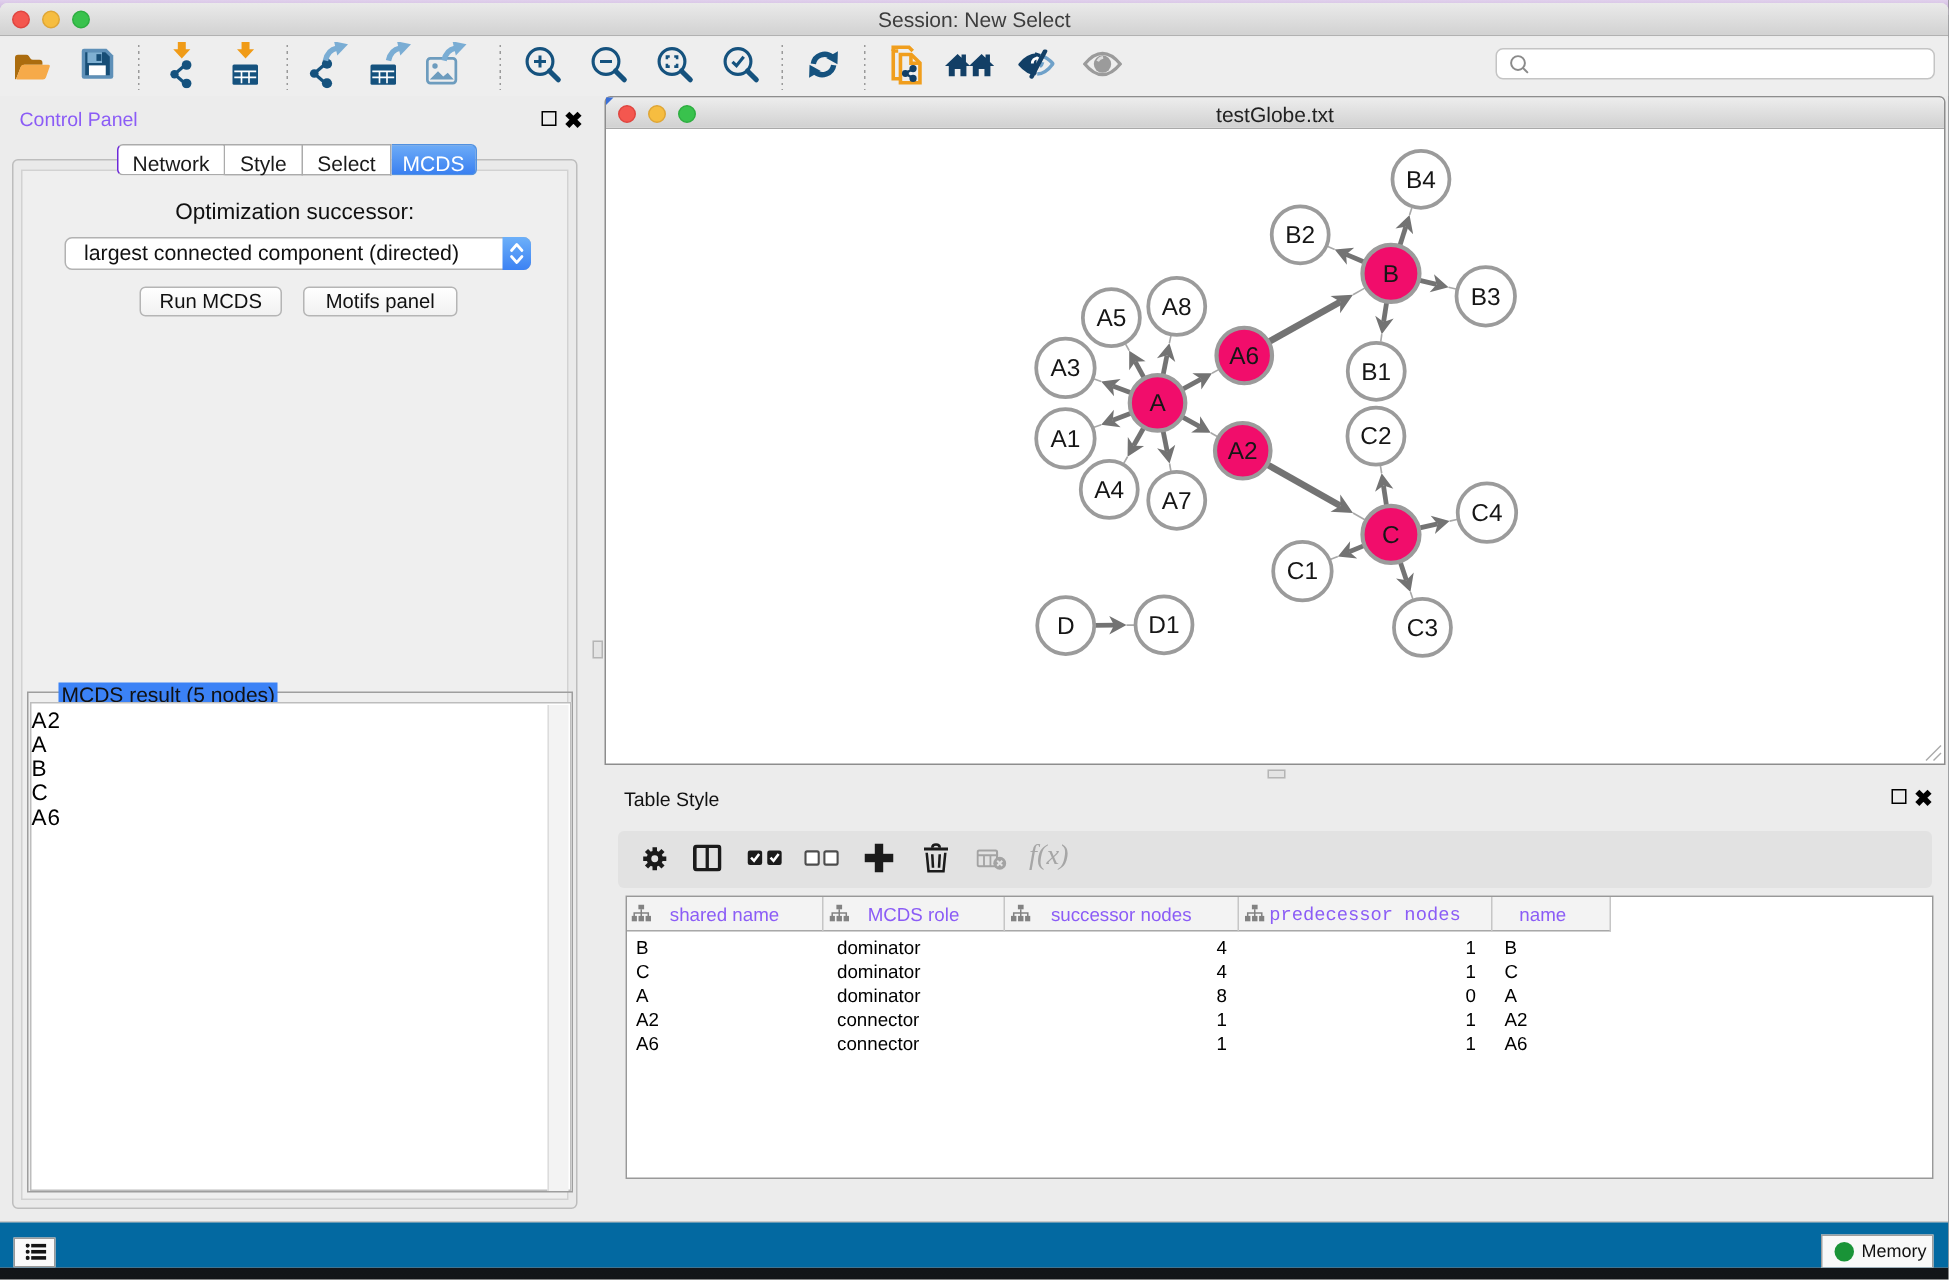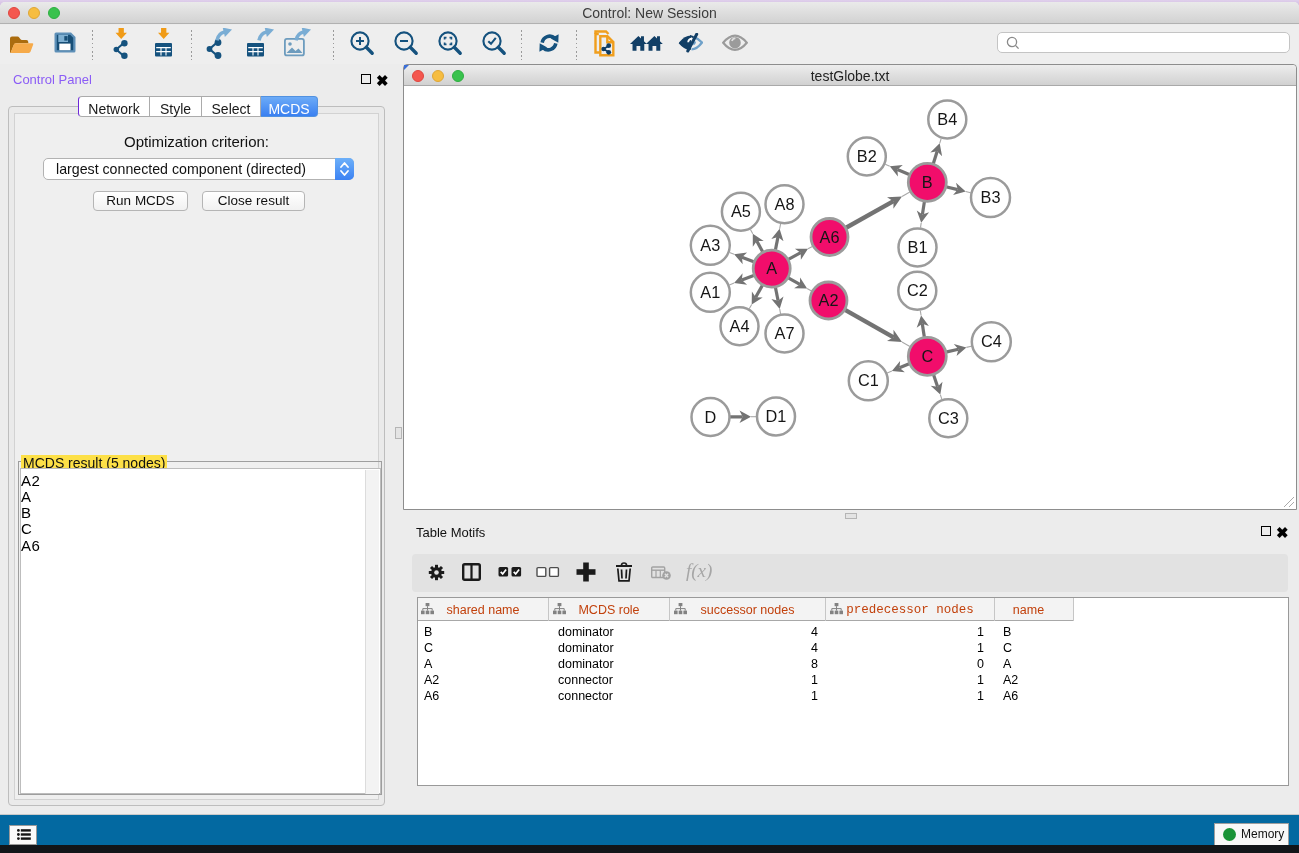--- a/index.html
+++ b/index.html
@@ -46,21 +46,21 @@
 .dropdown { position:absolute; left:43px; top:156px; width:311px; height:22px;
   background:#fff; border:1px solid #b2b2b2; border-radius:5px; font-size:14.2px;
   color:#111; line-height:21px; padding-left:12px; }
 .dd-btn { position:absolute; right:-1px; top:-1px; width:19px; height:22px;
   background:linear-gradient(#6db0f9,#3c82f3); border-radius:0 5px 5px 0; }
 .btn { position:absolute; height:20px; background:linear-gradient(#ffffff,#f1f1f1);
   border:1px solid #b5b5b5; border-radius:4px; font-size:13.5px; color:#111;
   text-align:center; line-height:18px; }
 .fieldset { position:absolute; left:18px; top:459px; width:364px; height:334px;
   border:1px solid #9e9e9e; }
-.fieldset .legend { position:absolute; left:2px; top:-7px; background:#fde047;
+.fieldset .legend { position:absolute; left:20px; top:-7px; background:#3b82f6;
   padding:0 2px; font-size:14px; color:#111; }
 .mcds-list { position:absolute; left:1px; top:6px; width:361px; height:326px;
   background:#fff; border:1px solid #bdbdbd; font-size:15px; letter-spacing:0.6px; color:#000; }
 .mcds-list .row { padding-left:0px; height:16.2px; line-height:16.2px; }
 .mcds-scroll { position:absolute; right:1px; top:1px; width:14px; height:324px;
   background:#f3f3f3; border-left:1px solid #dcdcdc; }
 
 .netwin { position:absolute; left:403px; top:62px; width:894px; height:446px;
   background:#fff; border:1px solid #8d8d8d; border-radius:4px 4px 0 0; }
 .netwin .nt-bar { position:absolute; left:0; top:0; width:100%; height:21px;
@@ -71,21 +71,21 @@
 .netwin .tl { top:5px; }
 
 .tpanel-title { position:absolute; left:416px; top:523px; font-size:13px; color:#111; }
 .tp-toolbar { position:absolute; left:412px; top:552px; width:876px; height:38px;
   background:#e2e2e2; border-radius:4px; }
 .tp-table { position:absolute; left:417px; top:595px; width:872px; height:189px;
   background:#fff; border:1px solid #999; }
 .th-row { position:absolute; left:0; top:0; height:23px; background:#f3f3f3;
   border-bottom:1px solid #a8a8a8; }
 .th-cell { position:absolute; top:0; height:23px; border-right:1px solid #c6c6c6;
-  font-size:12.5px; color:#c2410c; text-align:center; line-height:25px; }
+  font-size:12.5px; color:#8b5cf6; text-align:center; line-height:25px; }
 .td-text { position:absolute; font-size:12.5px; color:#000; height:16px; line-height:16px; }
 .btabs { position:absolute; top:788px; height:21px; display:flex; left:672px; z-index:5; }
 .btab { height:21px; line-height:20px; font-size:14px; color:#1a1a1a; text-align:center;
   background:#fff; border:1px solid #b0b0b0; border-left:none; }
 .btab.sel { background:linear-gradient(#6cabf7,#3a80f1); color:#fff; border-color:#5191e0;
   border-radius:4px 0 0 4px; border-left:1px solid #5191e0; }
 .btab.last { border-radius:0 4px 4px 0; }
 
 .statusbar { position:absolute; left:0; top:812px; width:100%; height:47px;
   background:#0369a1; border-top:1px solid #c9c9c9; }
@@ -94,21 +94,21 @@
   font-size:12px; color:#111; line-height:21px; }
 .listbtn { position:absolute; left:9px; top:10px; width:28px; height:20px;
   background:#fafafa; border:1px solid #9a9a9a; }
 </style>
 </head>
 <body>
 <div class="desktop-top"></div>
 <div class="app">
 
   <div class="titlebar">
-    <div class="title">Control: New Session</div>
+    <div class="title">Session: New Select</div>
     <div class="tl r" style="left:8px;background:#f4574f;border:.5px solid #df4640;"></div>
     <div class="tl y" style="left:28px;background:#f6bd40;border:.5px solid #dfa636;"></div>
     <div class="tl" style="left:48px;background:#39c24d;border:.5px solid #2eae41;"></div>
   </div>
 
   <div class="toolbar">
 <div class="tsep" style="left:92px"></div>
       <div class="tsep" style="left:190.5px"></div>
       <div class="tsep" style="left:333px"></div>
       <div class="tsep" style="left:521px"></div>
@@ -263,31 +263,31 @@
   <div class="winbtn-x" style="left:376px;top:72px;">✖</div>
   <div class="cp-outer">
       <div class="cp-inner"></div>
     </div>
   <div class="tabs">
     <div class="tab first" style="width:72px;">Network</div>
     <div class="tab" style="width:52px;">Style</div>
     <div class="tab" style="width:59px;">Select</div>
     <div class="tab sel" style="width:57px;">MCDS</div>
   </div>
-  <div class="opt-label" style="left:0;width:393px;">Optimization criterion:</div>
+  <div class="opt-label" style="left:0;width:393px;">Optimization successor:</div>
   <div class="dropdown">largest connected component (directed)
     <div class="dd-btn">
       <svg width="19" height="22" viewBox="0 0 19 22">
         <path d="M6 9 L9.5 5 L13 9" fill="none" stroke="#fff" stroke-width="1.8" stroke-linecap="round" stroke-linejoin="round"></path>
         <path d="M6 13 L9.5 17 L13 13" fill="none" stroke="#fff" stroke-width="1.8" stroke-linecap="round" stroke-linejoin="round"></path>
       </svg>
     </div>
   </div>
   <div class="btn" style="left:93px;top:189px;width:95px;">Run MCDS</div>
-  <div class="btn" style="left:202px;top:189px;width:103px;">Close result</div>
+  <div class="btn" style="left:202px;top:189px;width:103px;">Motifs panel</div>
   <div class="fieldset">
     <div class="legend">MCDS result (5 nodes)</div>
     <div class="mcds-list">
       <div class="row" style="padding-top:4px;height:20px;">A2</div>
         <div class="row">A</div>
         <div class="row">B</div>
         <div class="row">C</div>
         <div class="row">A6</div>
       <div class="mcds-scroll"></div>
     </div>
@@ -404,21 +404,21 @@
 </svg>
     <svg width="14" height="12" viewBox="0 0 14 12" style="position:absolute;right:1px;bottom:1px">
       <line x1="3" y1="11" x2="13" y2="1" stroke="#aaa" stroke-width="1"></line>
       <line x1="8" y1="11" x2="13" y2="6" stroke="#aaa" stroke-width="1"></line>
     </svg>
   </div>
 
   <div style="position:absolute;left:395px;top:425px;width:7px;height:12px;border:1px solid #b5b5b5;background:#e4e4e4;"></div>
   <div style="position:absolute;left:845px;top:511px;width:12px;height:6px;border:1px solid #b5b5b5;background:#e4e4e4;"></div>
 
-  <div class="tpanel-title">Table Motifs</div>
+  <div class="tpanel-title">Table Style</div>
   <div class="winbtn-sq" style="left:1261px;top:524px;"></div>
   <div class="winbtn-x" style="left:1276px;top:524px;">✖</div>
   <div class="tp-toolbar">
     <svg style="position:absolute;left:16px;top:10px" width="17" height="17" viewBox="0 0 17 17">
         <g fill="#1b1b1b">
           <circle cx="8.5" cy="8.5" r="5.4"></circle>
 <g stroke="#1b1b1b" stroke-width="3">
 <line x1="8.5" y1="0.8" x2="8.5" y2="16.2"></line>
 <line x1="0.8" y1="8.5" x2="16.2" y2="8.5"></line>
 <line x1="3" y1="3" x2="14" y2="14"></line>

